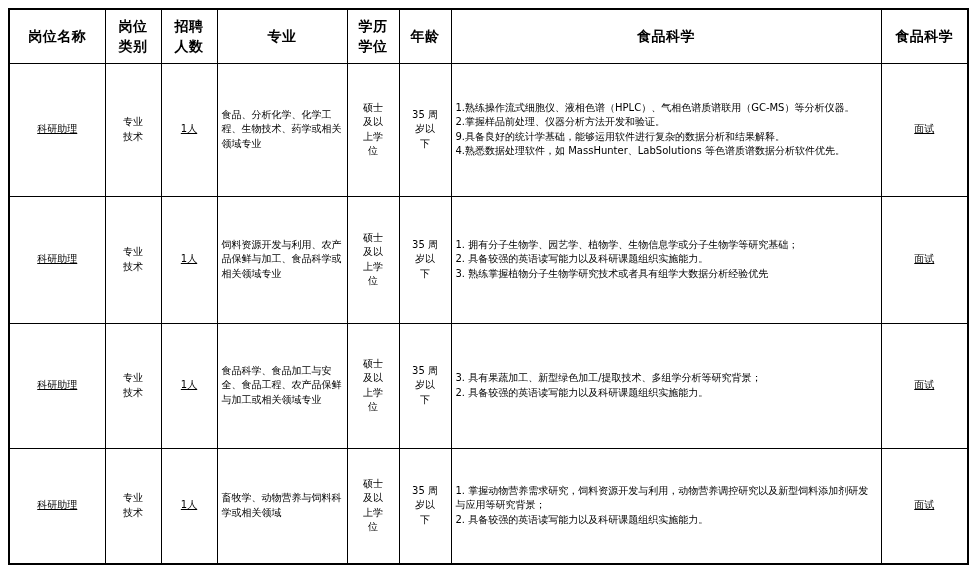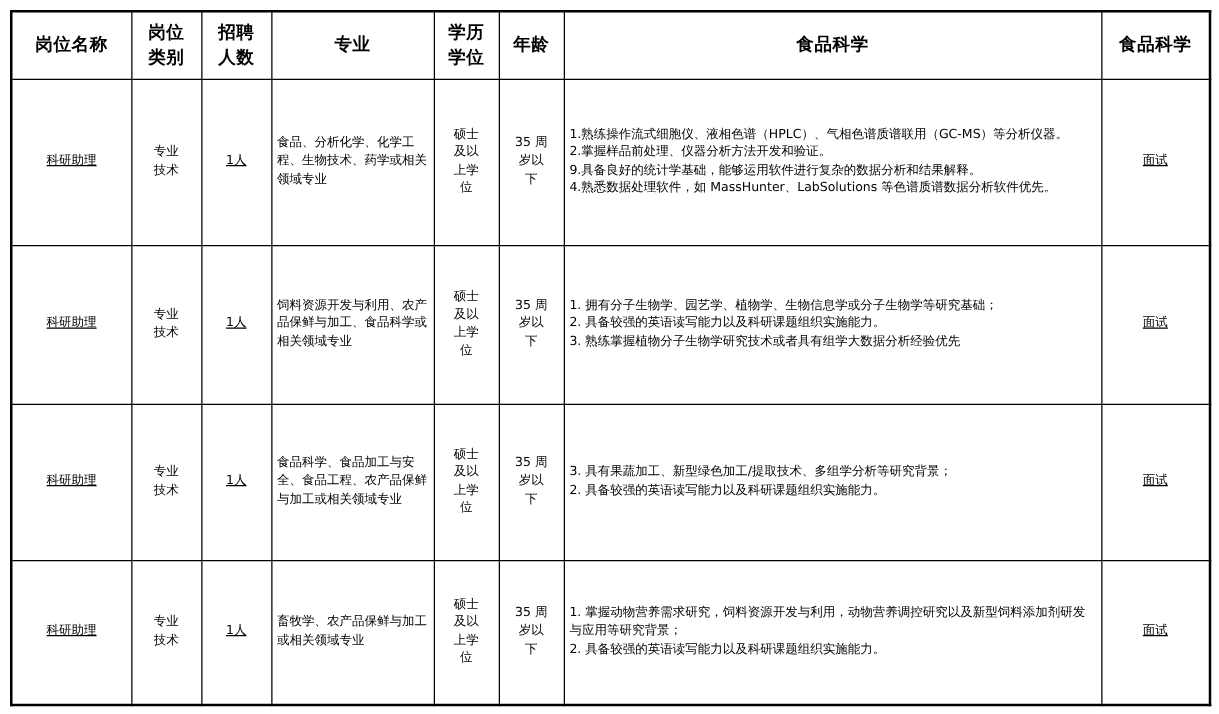--- a/index.html
+++ b/index.html
@@ -198,21 +198,21 @@
         <td class="center">面试</td>
       </tr>
 
       <tr class="row-4">
         <td class="center">科研助理</td>
         <td class="narrow-stack">
           <div>专业</div>
           <div>技术</div>
         </td>
         <td class="center">1人</td>
-        <td class="major">畜牧学、农产品保鲜与加工或相关领域专业</td>
+        <td class="major">畜牧学、动物营养与饲料科学或相关领域</td>
         <td class="narrow-stack">
           <div>硕士</div>
           <div>及以</div>
           <div>上学</div>
           <div>位</div>
         </td>
         <td class="narrow-stack">
           <div>35 周</div>
           <div>岁以</div>
           <div>下</div>

